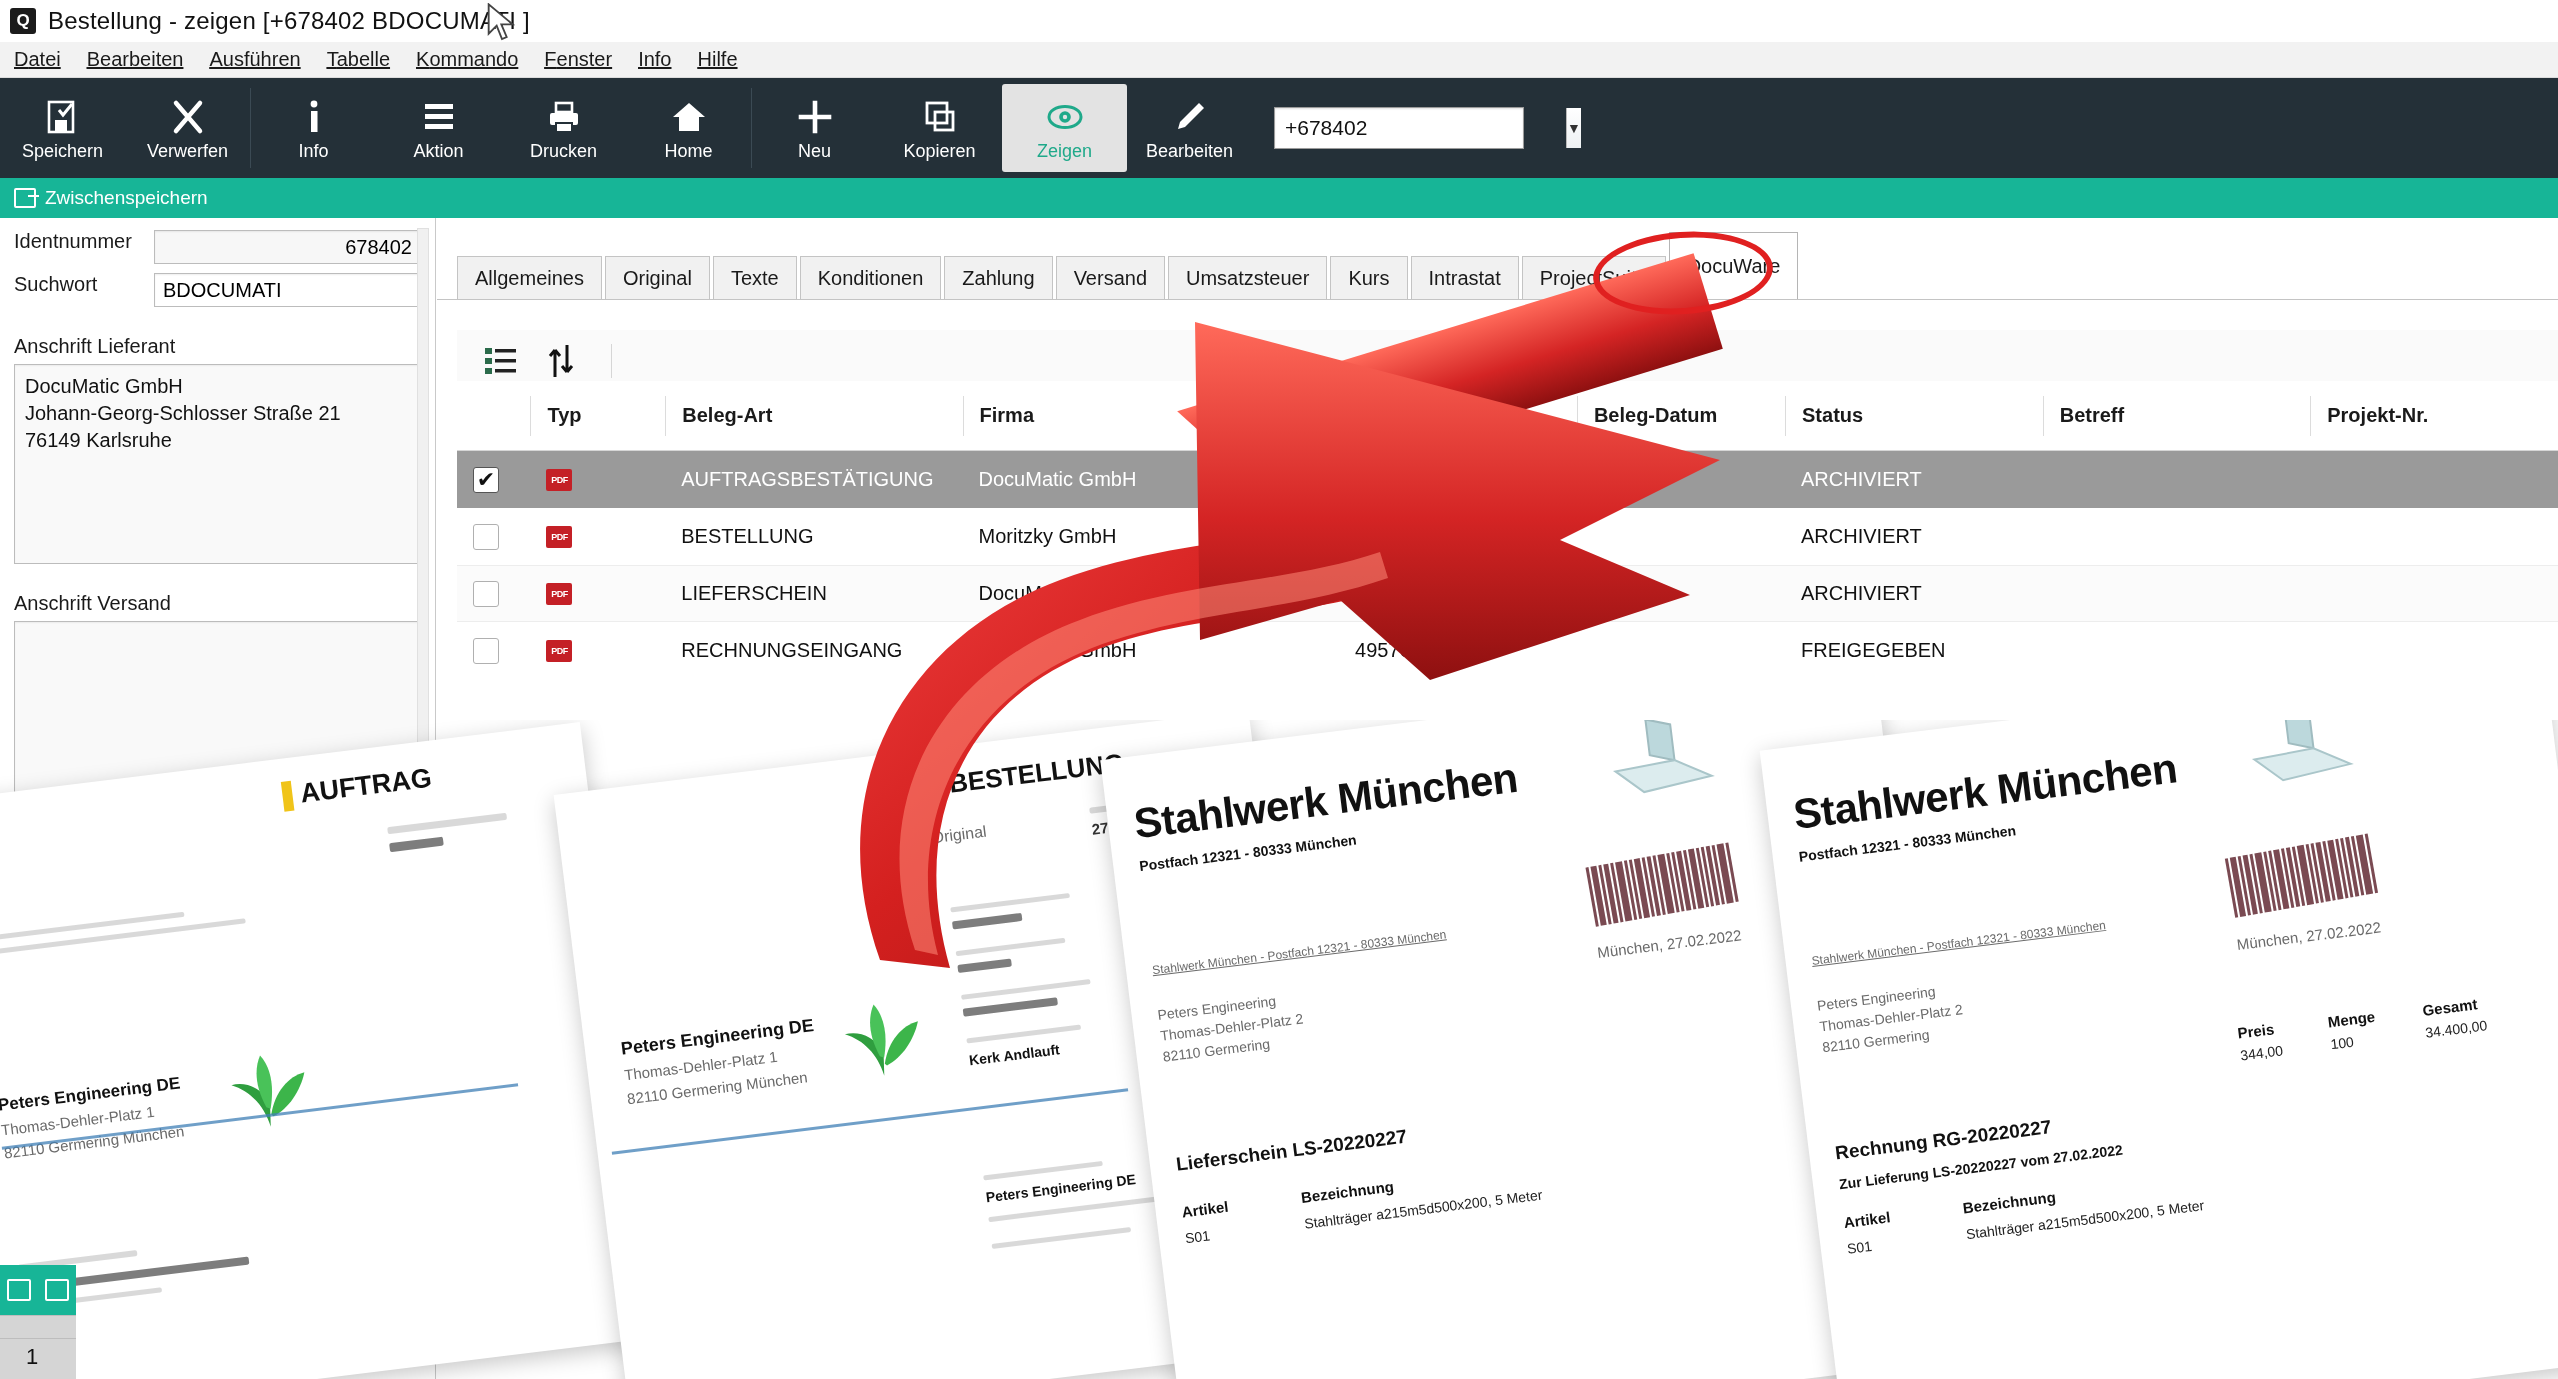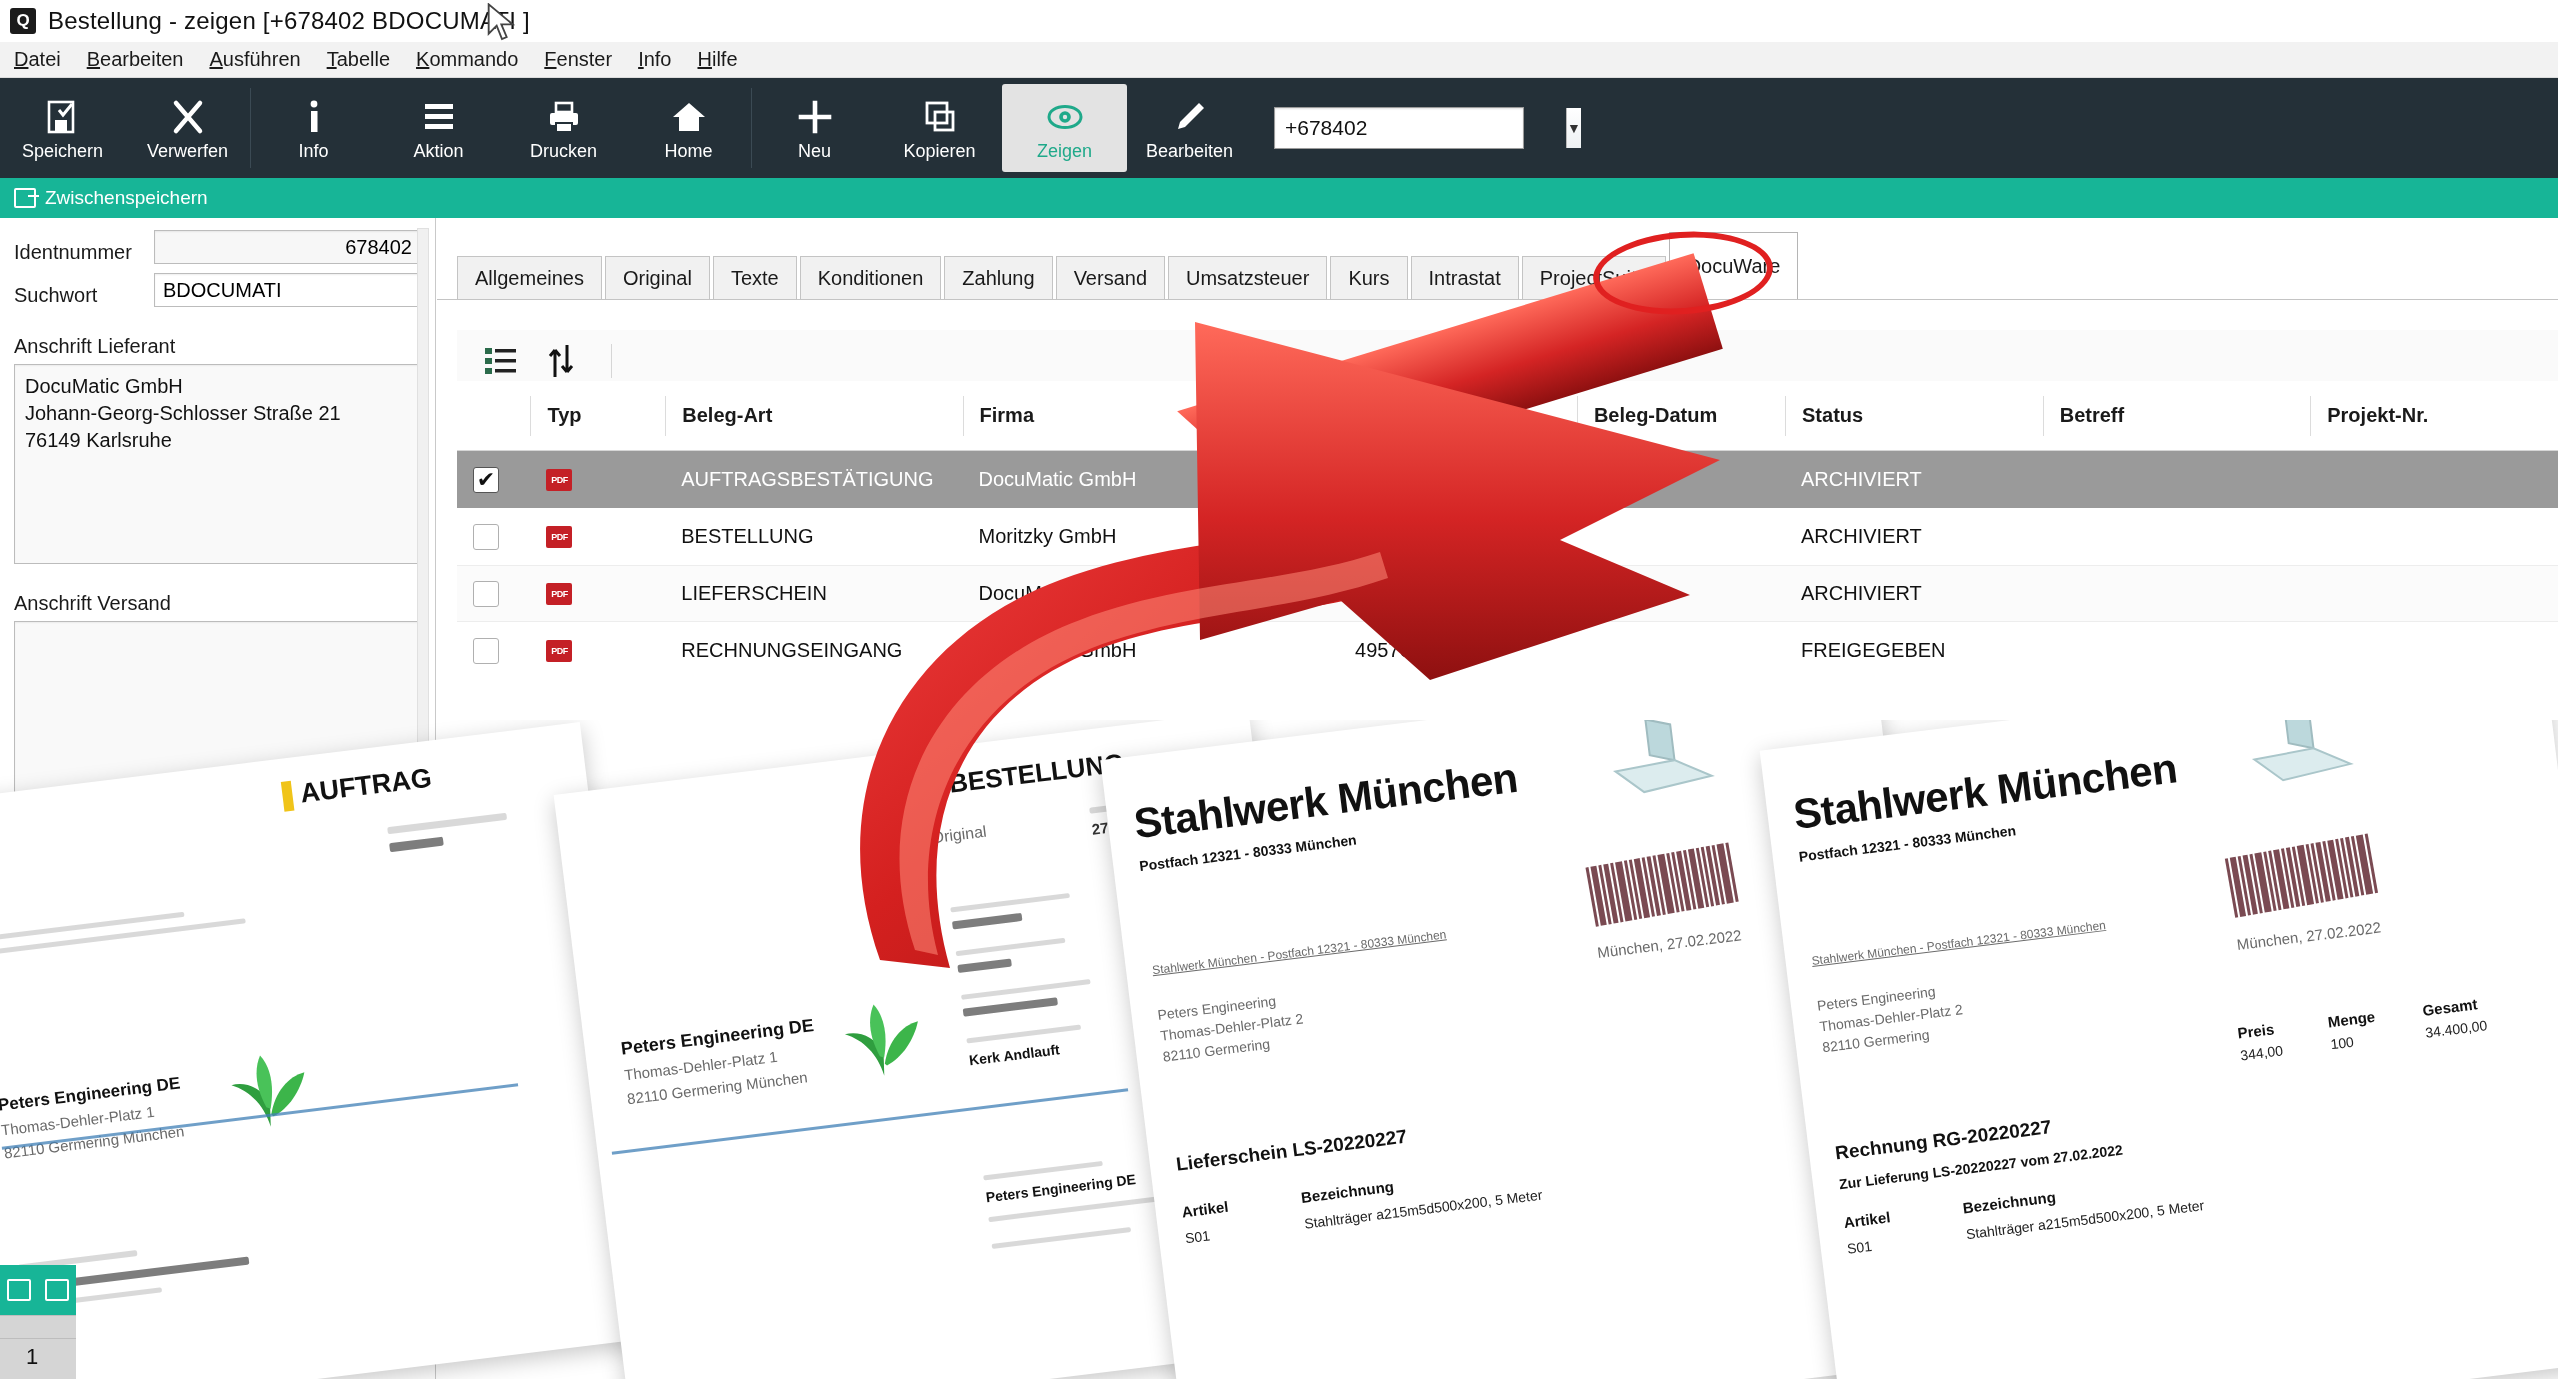--- a/index.html
+++ b/index.html
@@ -26,20 +26,21 @@
 
   
   .menubar {
     position:absolute; left:0; top:42px; width:2558px; height:36px;
     background:#f2f2f2; display:flex; align-items:center; padding-left:14px;
     border-bottom:1px solid #dcdcdc;
   }
   .menu-item {
     font-size:20px; color:#1a1a1a; margin-right:26px; cursor:default;
     white-space:nowrap;
+    text-decoration:underline;
   }
   .menu-item .ul { text-decoration:underline; }
 
   
   .toolbar {
     position:absolute; left:0; top:78px; width:2558px; height:100px;
     background:#243038; display:flex; align-items:stretch;
   }
   .tb-group { display:flex; align-items:stretch; }
   .tb-sep { width:1px; background:#3b4a54; margin:10px 0; }
@@ -84,21 +85,21 @@
   .greenbar .gicon:after{
     content:""; position:absolute; right:-5px; top:5px; width:11px; height:2px;
     background:#fff; box-shadow:3px -3px 0 -1px #fff, 3px 3px 0 -1px #fff;
   }
 
   
   .leftpanel {
     position:absolute; left:0; top:218px; width:436px; height:1161px;
     background:#ffffff; border-right:1px solid #c9c9c9; padding:12px 14px 0 14px;
   }
-  .field-row { display:flex; align-items:flex-end; margin-bottom:9px; }
+  .field-row { display:flex; align-items:flex-start; margin-bottom:9px; }
   .field-label { font-size:20px; color:#1a1a1a; width:140px; }
   .txt-input {
     flex:1; height:34px; border:1px solid #bcbcbc; background:#f7f7f7;
     font-size:20px; padding:0 8px; display:flex; align-items:center;
     box-shadow: inset 0 1px 2px rgba(0,0,0,.07);
   }
   .txt-input.right { justify-content:flex-end; }
   .txt-input.white { background:#ffffff; }
   .section-label { font-size:20px; color:#1a1a1a; margin:28px 0 6px 0; }
   .addr-box {

